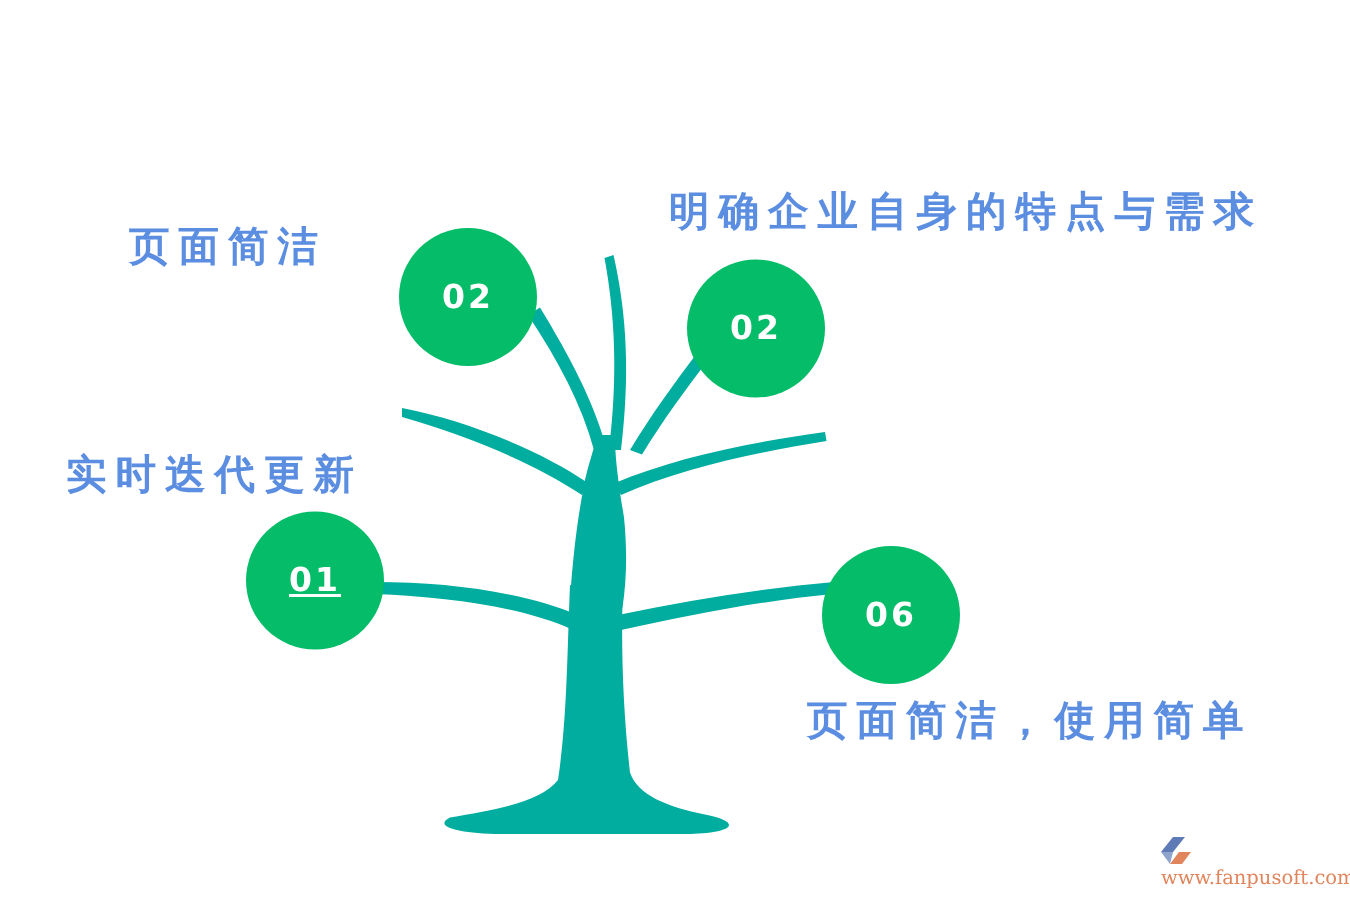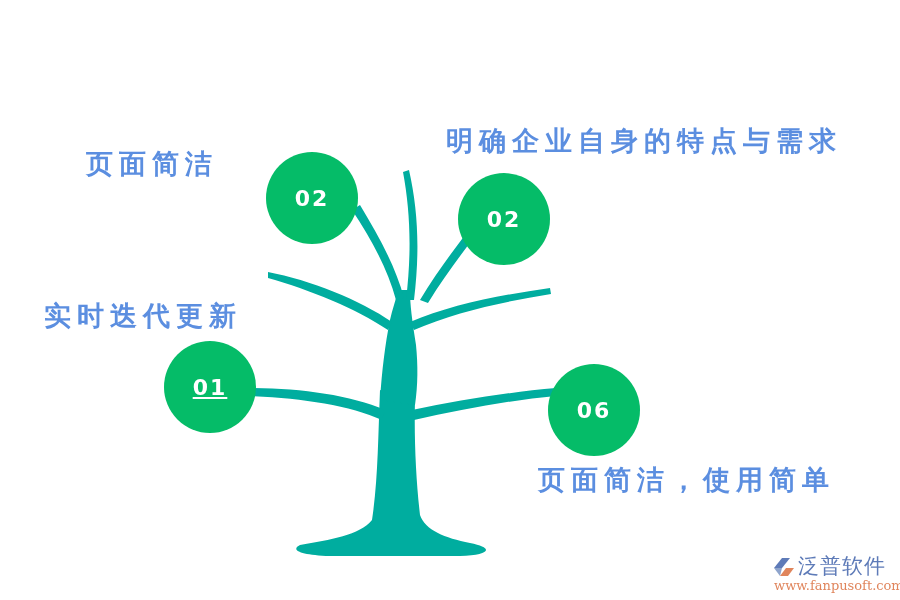--- a/index.html
+++ b/index.html
@@ -62,15 +62,14 @@
 <div class="label" style="left:86px;top:146px;">页面简洁</div>
 <div class="label" style="left:446px;top:123px;">明确企业自身的特点与需求</div>
 <div class="label" style="left:518px;top:462px;margin-left:20px;">页面简洁，使用简单</div>
 
 <div class="logo">
   <svg class="logo-icon" viewBox="0 0 24 22" xmlns="http://www.w3.org/2000/svg">
     <path d="M2,12 L10,2 L18,2 L10,12 Z" fill="#5e7bb8"></path>
     <path d="M8,20 L14,12 L22,12 L16,20 Z" fill="#e0855c"></path>
     <path d="M2,12 L10,12 L8,20 Z" fill="#8ea4cc"></path>
   </svg>
-  <span class="logo-text">泛普软件</span>
   <span class="logo-url">www.fanpusoft.com</span>
 </div>
 
 </body></html>

